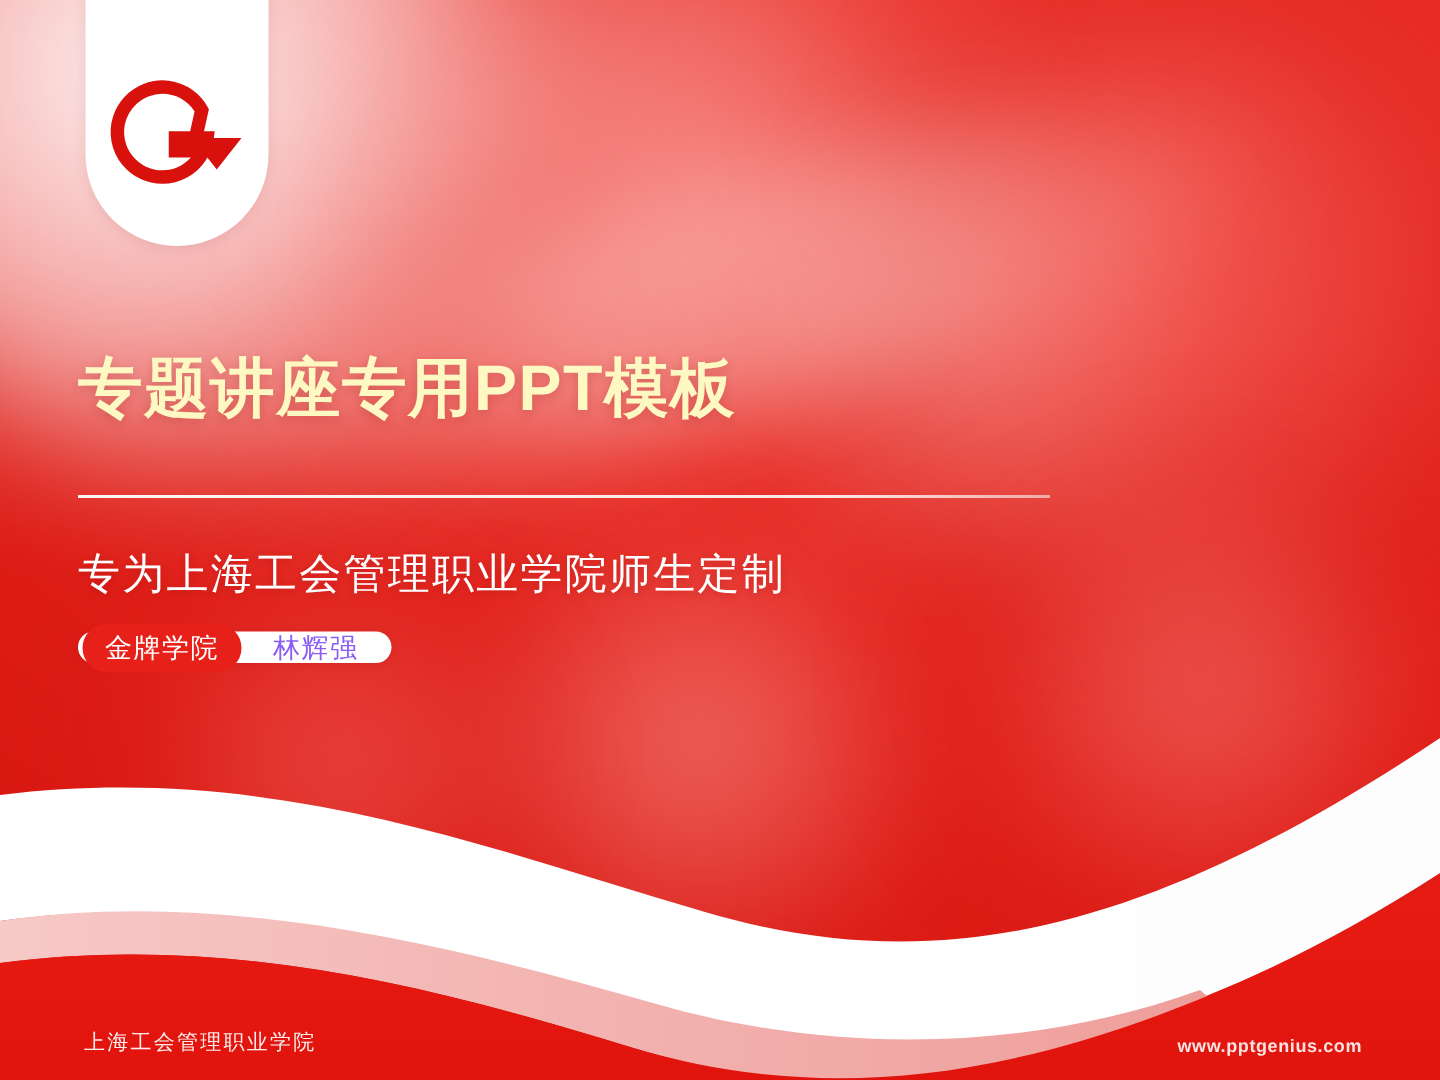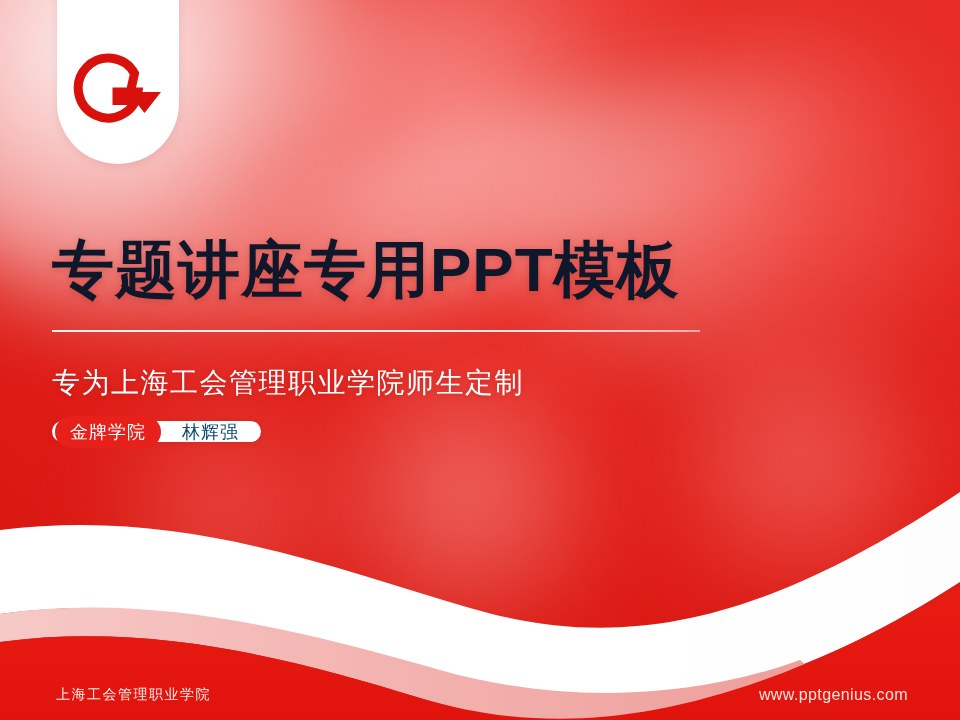--- a/index.html
+++ b/index.html
@@ -83,24 +83,24 @@
     width: 92px;
     height: 80px;
   }
 
   
   .headline {
     position: absolute;
     left: 52px;
     top: 238px;
     margin: 0;
-    font-size: 62px;
+    font-size: 43px;
     line-height: 1.02;
     font-weight: bold;
-    color: #0f172a;
+    color: #fef9c3;
     letter-spacing: 1px;
     text-shadow: 0 2px 7px rgba(130,0,0,0.22);
     white-space: nowrap;
   }
   .divider {
     position: absolute;
     left: 52px;
     top: 330px;
     width: 648px;
     height: 2px;
@@ -143,21 +143,21 @@
     padding: 0 15px;
     border-radius: 16px;
     background: #e8201a;
     color: #ffffff;
     font-size: 18px;
     letter-spacing: 1px;
     white-space: nowrap;
   }
   .credit-name {
     padding-left: 18px;
-    color: #0c4a6e;
+    color: #8b5cf6;
     font-size: 18px;
     letter-spacing: 1px;
     white-space: nowrap;
   }
 
   
   .wave-layer {
     position: absolute;
     left: 0;
     bottom: 0;
@@ -173,22 +173,23 @@
     color: rgba(255,255,255,0.92);
     font-size: 14px;
     letter-spacing: 1.5px;
     text-align: center;
   }
   .footer-right {
     position: absolute;
     right: 52px;
     bottom: 16px;
     color: rgba(255,255,255,0.88);
-    font-size: 16px;
+    font-size: 12px;
     letter-spacing: 0.4px;
+    font-weight: bold;
   }
 </style>
 </head>
 <body>
 
 <div class="slide">
 
   <div class="bg-base">
     <div class="bg-blob blob-1"></div>
     <div class="bg-blob blob-2"></div>

